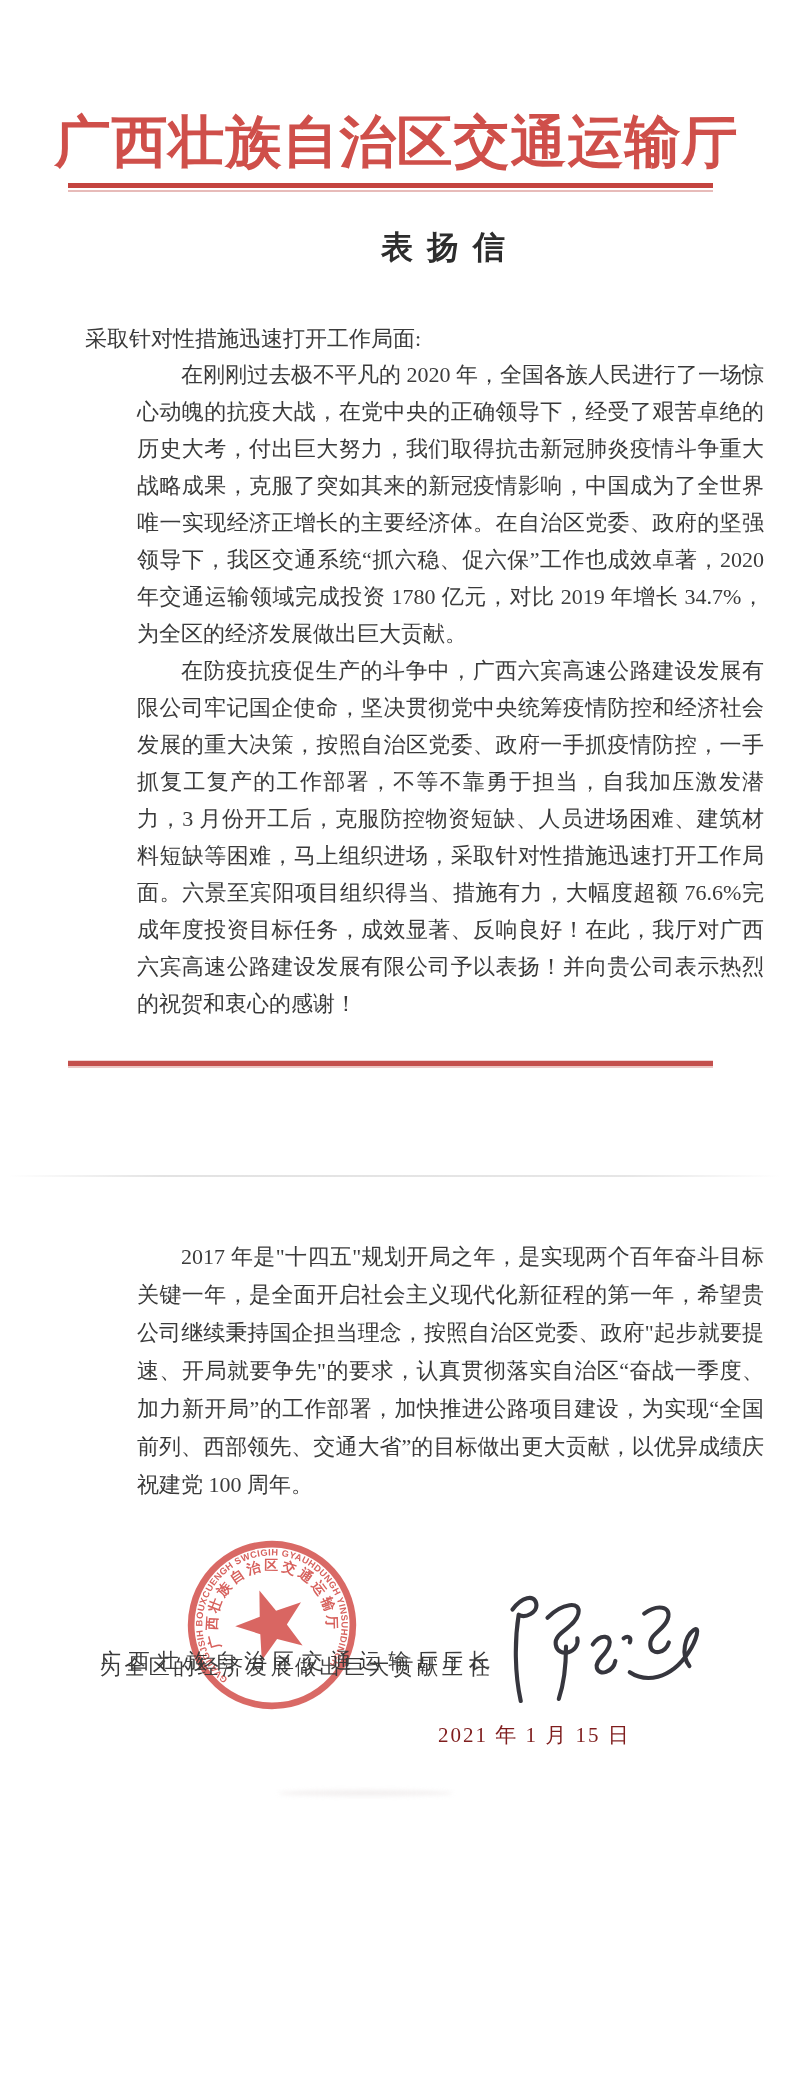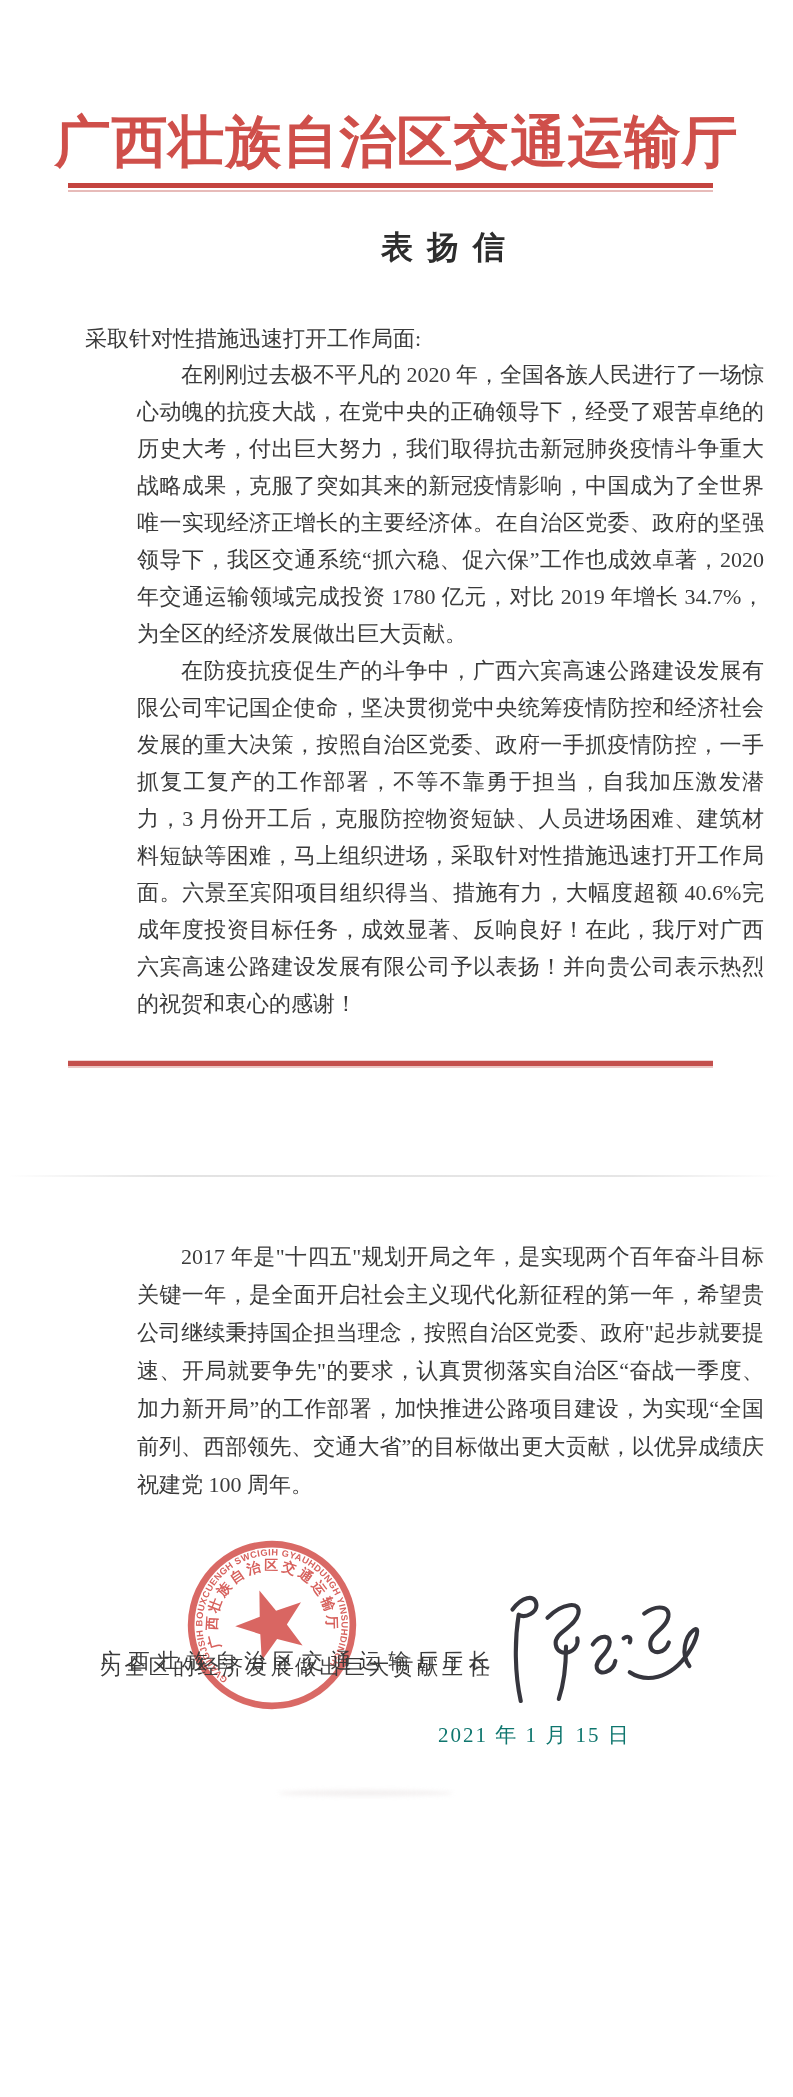--- a/index.html
+++ b/index.html
@@ -64,21 +64,21 @@
   .sign-org{
     display:inline-block;width:338px;
     text-align:justify;text-align-last:justify;text-justify:inter-ideograph;
     vertical-align:top;
   }
   .sign-role{
     display:inline-block;margin-left:4px;letter-spacing:6px;vertical-align:top;
   }
   .date-line{
     position:absolute;top:1721px;left:438px;
-    font-size:21px;color:#0f766e;letter-spacing:2px;white-space:nowrap;text-align:center;
+    font-size:21px;color:#7f1d1d;letter-spacing:2px;white-space:nowrap;text-align:center;
   }
   .seal{
     position:absolute;top:1538px;left:185px;width:174px;height:174px;
     mix-blend-mode:multiply;opacity:.88;
   }
   .signature{
     position:absolute;top:1576px;left:494px;width:216px;height:140px;
   }
   .bottom-smudge{
     position:absolute;top:1790px;left:278px;width:175px;height:6px;
@@ -94,21 +94,21 @@
   <div class="letterhead">广西壮族自治区交通运输厅</div>
 
   <div class="red-rule"></div>
 
   <div class="doc-title">表 扬 信</div>
 
   <div class="salutation">采取针对性措施迅速打开工作局面:</div>
 
   <div class="body-block" id="body-page1">
     <p>在刚刚过去极不平凡的 2020 年，全国各族人民进行了一场惊心动魄的抗疫大战，在党中央的正确领导下，经受了艰苦卓绝的历史大考，付出巨大努力，我们取得抗击新冠肺炎疫情斗争重大战略成果，克服了突如其来的新冠疫情影响，中国成为了全世界唯一实现经济正增长的主要经济体。在自治区党委、政府的坚强领导下，我区交通系统“抓六稳、促六保”工作也成效卓著，2020 年交通运输领域完成投资 1780 亿元，对比 2019 年增长 34.7%，为全区的经济发展做出巨大贡献。</p>
-    <p>在防疫抗疫促生产的斗争中，广西六宾高速公路建设发展有限公司牢记国企使命，坚决贯彻党中央统筹疫情防控和经济社会发展的重大决策，按照自治区党委、政府一手抓疫情防控，一手抓复工复产的工作部署，不等不靠勇于担当，自我加压激发潜力，3 月份开工后，克服防控物资短缺、人员进场困难、建筑材料短缺等困难，马上组织进场，采取针对性措施迅速打开工作局面。六景至宾阳项目组织得当、措施有力，大幅度超额 40.6%完成年度投资目标任务，成效显著、反响良好！在此，我厅对广西六宾高速公路建设发展有限公司予以表扬！并向贵公司表示热烈的祝贺和衷心的感谢！</p>
+    <p>在防疫抗疫促生产的斗争中，广西六宾高速公路建设发展有限公司牢记国企使命，坚决贯彻党中央统筹疫情防控和经济社会发展的重大决策，按照自治区党委、政府一手抓疫情防控，一手抓复工复产的工作部署，不等不靠勇于担当，自我加压激发潜力，3 月份开工后，克服防控物资短缺、人员进场困难、建筑材料短缺等困难，马上组织进场，采取针对性措施迅速打开工作局面。六景至宾阳项目组织得当、措施有力，大幅度超额 76.6%完成年度投资目标任务，成效显著、反响良好！在此，我厅对广西六宾高速公路建设发展有限公司予以表扬！并向贵公司表示热烈的祝贺和衷心的感谢！</p>
   </div>
 
   <div class="page-join-rule"></div>
   <div class="page-edge-line"></div>
 
   <div class="body-block" id="body-page2">
     <p>2017 年是"十四五"规划开局之年，是实现两个百年奋斗目标关键一年，是全面开启社会主义现代化新征程的第一年，希望贵公司继续秉持国企担当理念，按照自治区党委、政府"起步就要提速、开局就要争先"的要求，认真贯彻落实自治区“奋战一季度、加力新开局”的工作部署，加快推进公路项目建设，为实现“全国前列、西部领先、交通大省”的目标做出更大贡献，以优异成绩庆祝建党 100 周年。</p>
   </div>
 
   <svg class="seal" viewBox="0 0 170 170">

